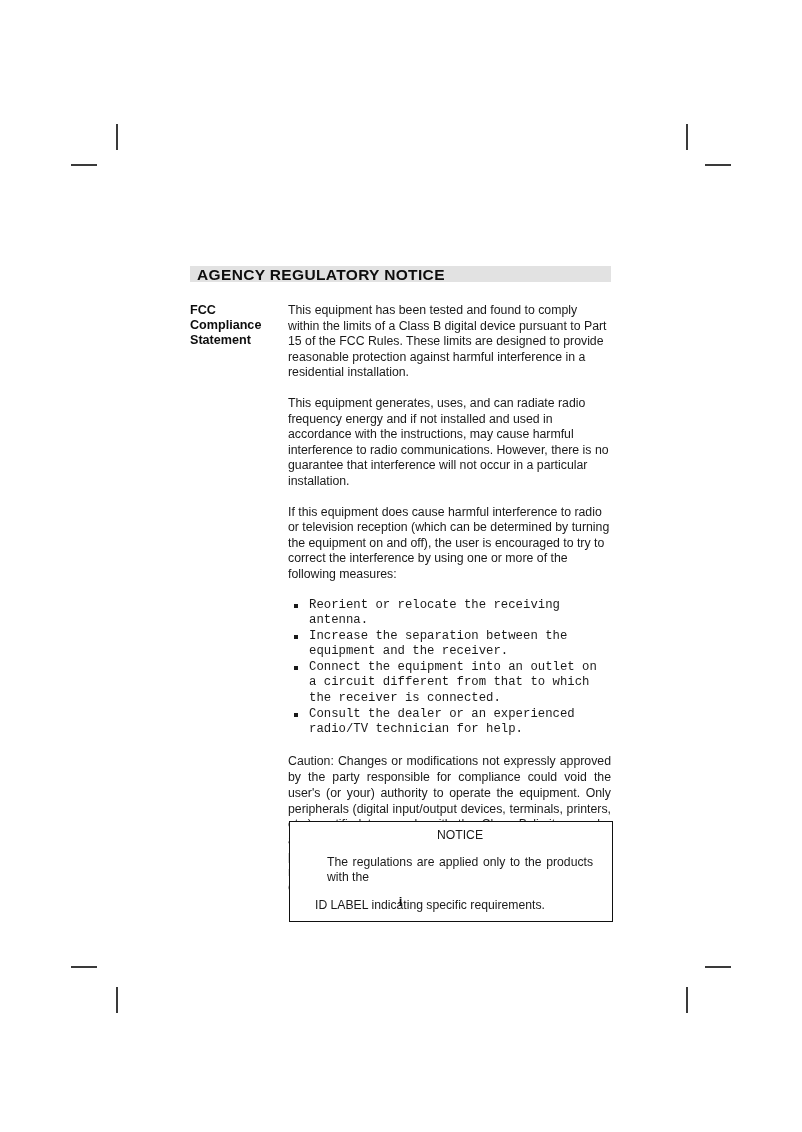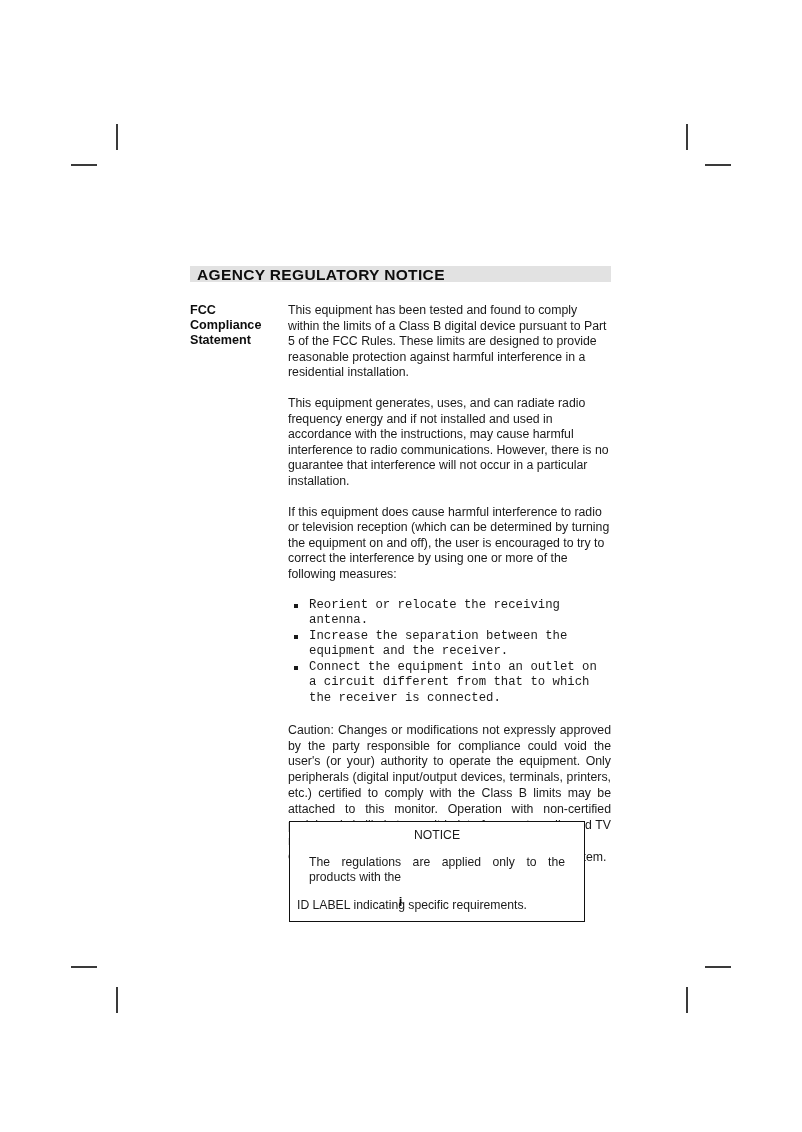--- a/index.html
+++ b/index.html
@@ -142,24 +142,24 @@
     line-height: 15.9px;
     color: #1a1a1a;
     text-align: left;
   }
 
   
   .notice-box {
     position: absolute;
     left: 99px;
     top: 585px;
-    width: 296px;
+    width: 324px;
     box-sizing: border-box;
     border: 1.6px solid #111111;
-    padding: 6px 7px 8px 7px;
+    padding: 6px 7px 8px 25px;
     background: #ffffff;
   }
   .notice-title {
     text-align: center;
     font-size: 12.2px;
     line-height: 15px;
     color: #1a1a1a;
     margin: 0 0 1px 0;
   }
   .notice-body {
@@ -215,36 +215,40 @@
       <div class="label-col">
         <div class="sidebar-label">
           <span>FCC</span>
           <span>Compliance</span>
           <span>Statement</span>
         </div>
       </div>
 
       <div class="text-col">
 
-        <p class="para">This equipment has been tested and found to comply within the limits of a Class B digital device pursuant to Part 5 of the FCC Rules. These limits are designed to provide reasonable protection against harmful interference in a residential installation.</p>
+        <p class="para">This equipment has been tested and found to comply within the limits of a Class B digital device pursuant to Part 15 of the FCC Rules. These limits are designed to provide reasonable protection against harmful interference in a residential installation.</p>
         <p class="para">This equipment generates, uses, and can radiate radio frequency energy and if not installed and used in accordance with the instructions, may cause harmful interference to radio communications. However, there is no guarantee that interference will not occur in a particular installation.</p>
         <p class="para">If this equipment does cause harmful interference to radio or television reception (which can be determined by turning the equipment on and off), the user is encouraged to try to correct the interference by using one or more of the following measures:</p>
 
         <ul class="measures">
           <li>
             <span class="bullet-sq"></span>
             <span>Reorient or relocate the receiving antenna.</span>
           </li>
           <li>
             <span class="bullet-sq"></span>
             <span>Increase the separation between the equipment and the receiver.</span>
           </li>
           <li>
             <span class="bullet-sq"></span>
             <span>Connect the equipment into an outlet on a circuit different from that to which the receiver is connected.</span>
+          </li>
+          <li>
+            <span class="bullet-sq"></span>
+            <span>Consult the dealer or an experienced radio/TV technician for  help.</span>
           </li>
         </ul>
 
         <p class="caution">Caution: Changes or modifications not expressly approved by the party responsible for compliance could void the user's (or your) authority to operate the equipment. Only peripherals (digital input/output devices, terminals, printers, etc.) certified to comply with the Class B limits may be attached to this monitor. Operation with non-certified peripherals is likely to result in interference to radio and TV reception.</p>
         <p class="caution-tail">Only shielded signal cables may be used with this System.</p>
 
       </div>
     </div>
 
     <div class="notice-box">

